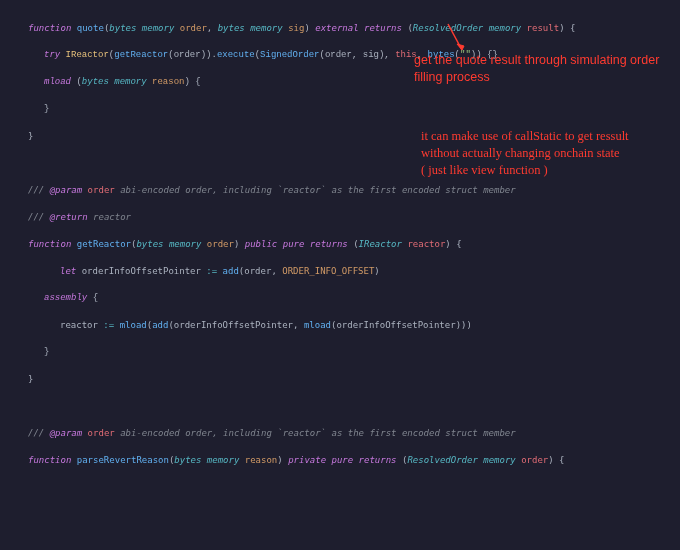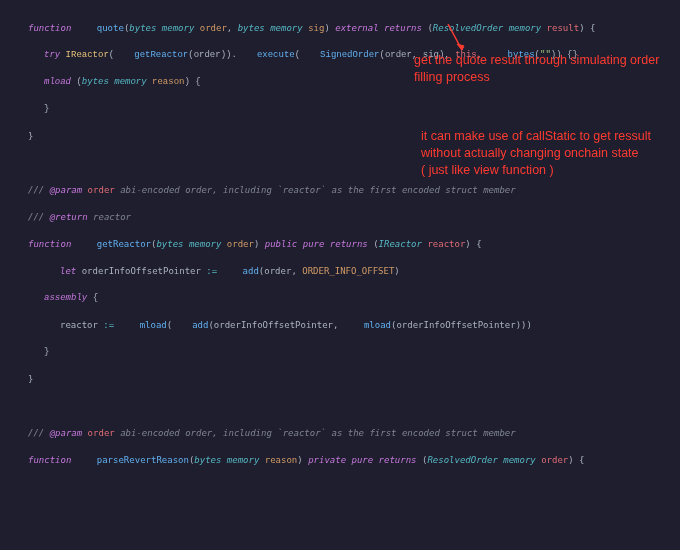--- a/index.html
+++ b/index.html
@@ -14,42 +14,42 @@
     overflow: hidden;
     position: relative;
     padding: 8px 0 0 12px;
   }
   .code-container {
     white-space: pre;
   }
   .line { display: block; }
   .kw { color: #c678dd; font-style: italic; }
   .type { color: #56b6c2; font-style: italic; }
-  .fn { color: #61afef; margin-left: 20px; }
+  .fn { color: #61afef; }
   .ident { color: #e06c75; }
   .param { color: #d19a66; }
   .str { color: #98c379; }
   .comment { color: #7f848e; font-style: italic; }
   .doctag { color: #c678dd; font-style: italic; }
   .punct { color: #abb2bf; }
   .prop { color: #e5c07b; }
   .const { color: #d19a66; }
   .op { color: #56b6c2; }
   .white { color: #abb2bf; }
 
   .annotation {
     position: absolute;
     color: #ff3b30;
     font-family: -apple-system, BlinkMacSystemFont, 'Segoe UI', sans-serif;
     font-size: 12.5px;
     line-height: 1.35;
     font-weight: 400;
   }
   .ann1 { top: 52px; right: 16px; width: 250px; }
-  .ann2 { top: 128px; right: 14px; width: 245px; }
+  .ann2 { top: 128px; right: 14px; width: 245px; font-family: Liberation Serif, serif; }
 
   .arrow {
     position: absolute;
     top: 22px;
     left: 440px;
     width: 30px;
     height: 35px;
     pointer-events: none;
   }
   .arrow svg { stroke: #ff3b30; fill: #ff3b30; }

